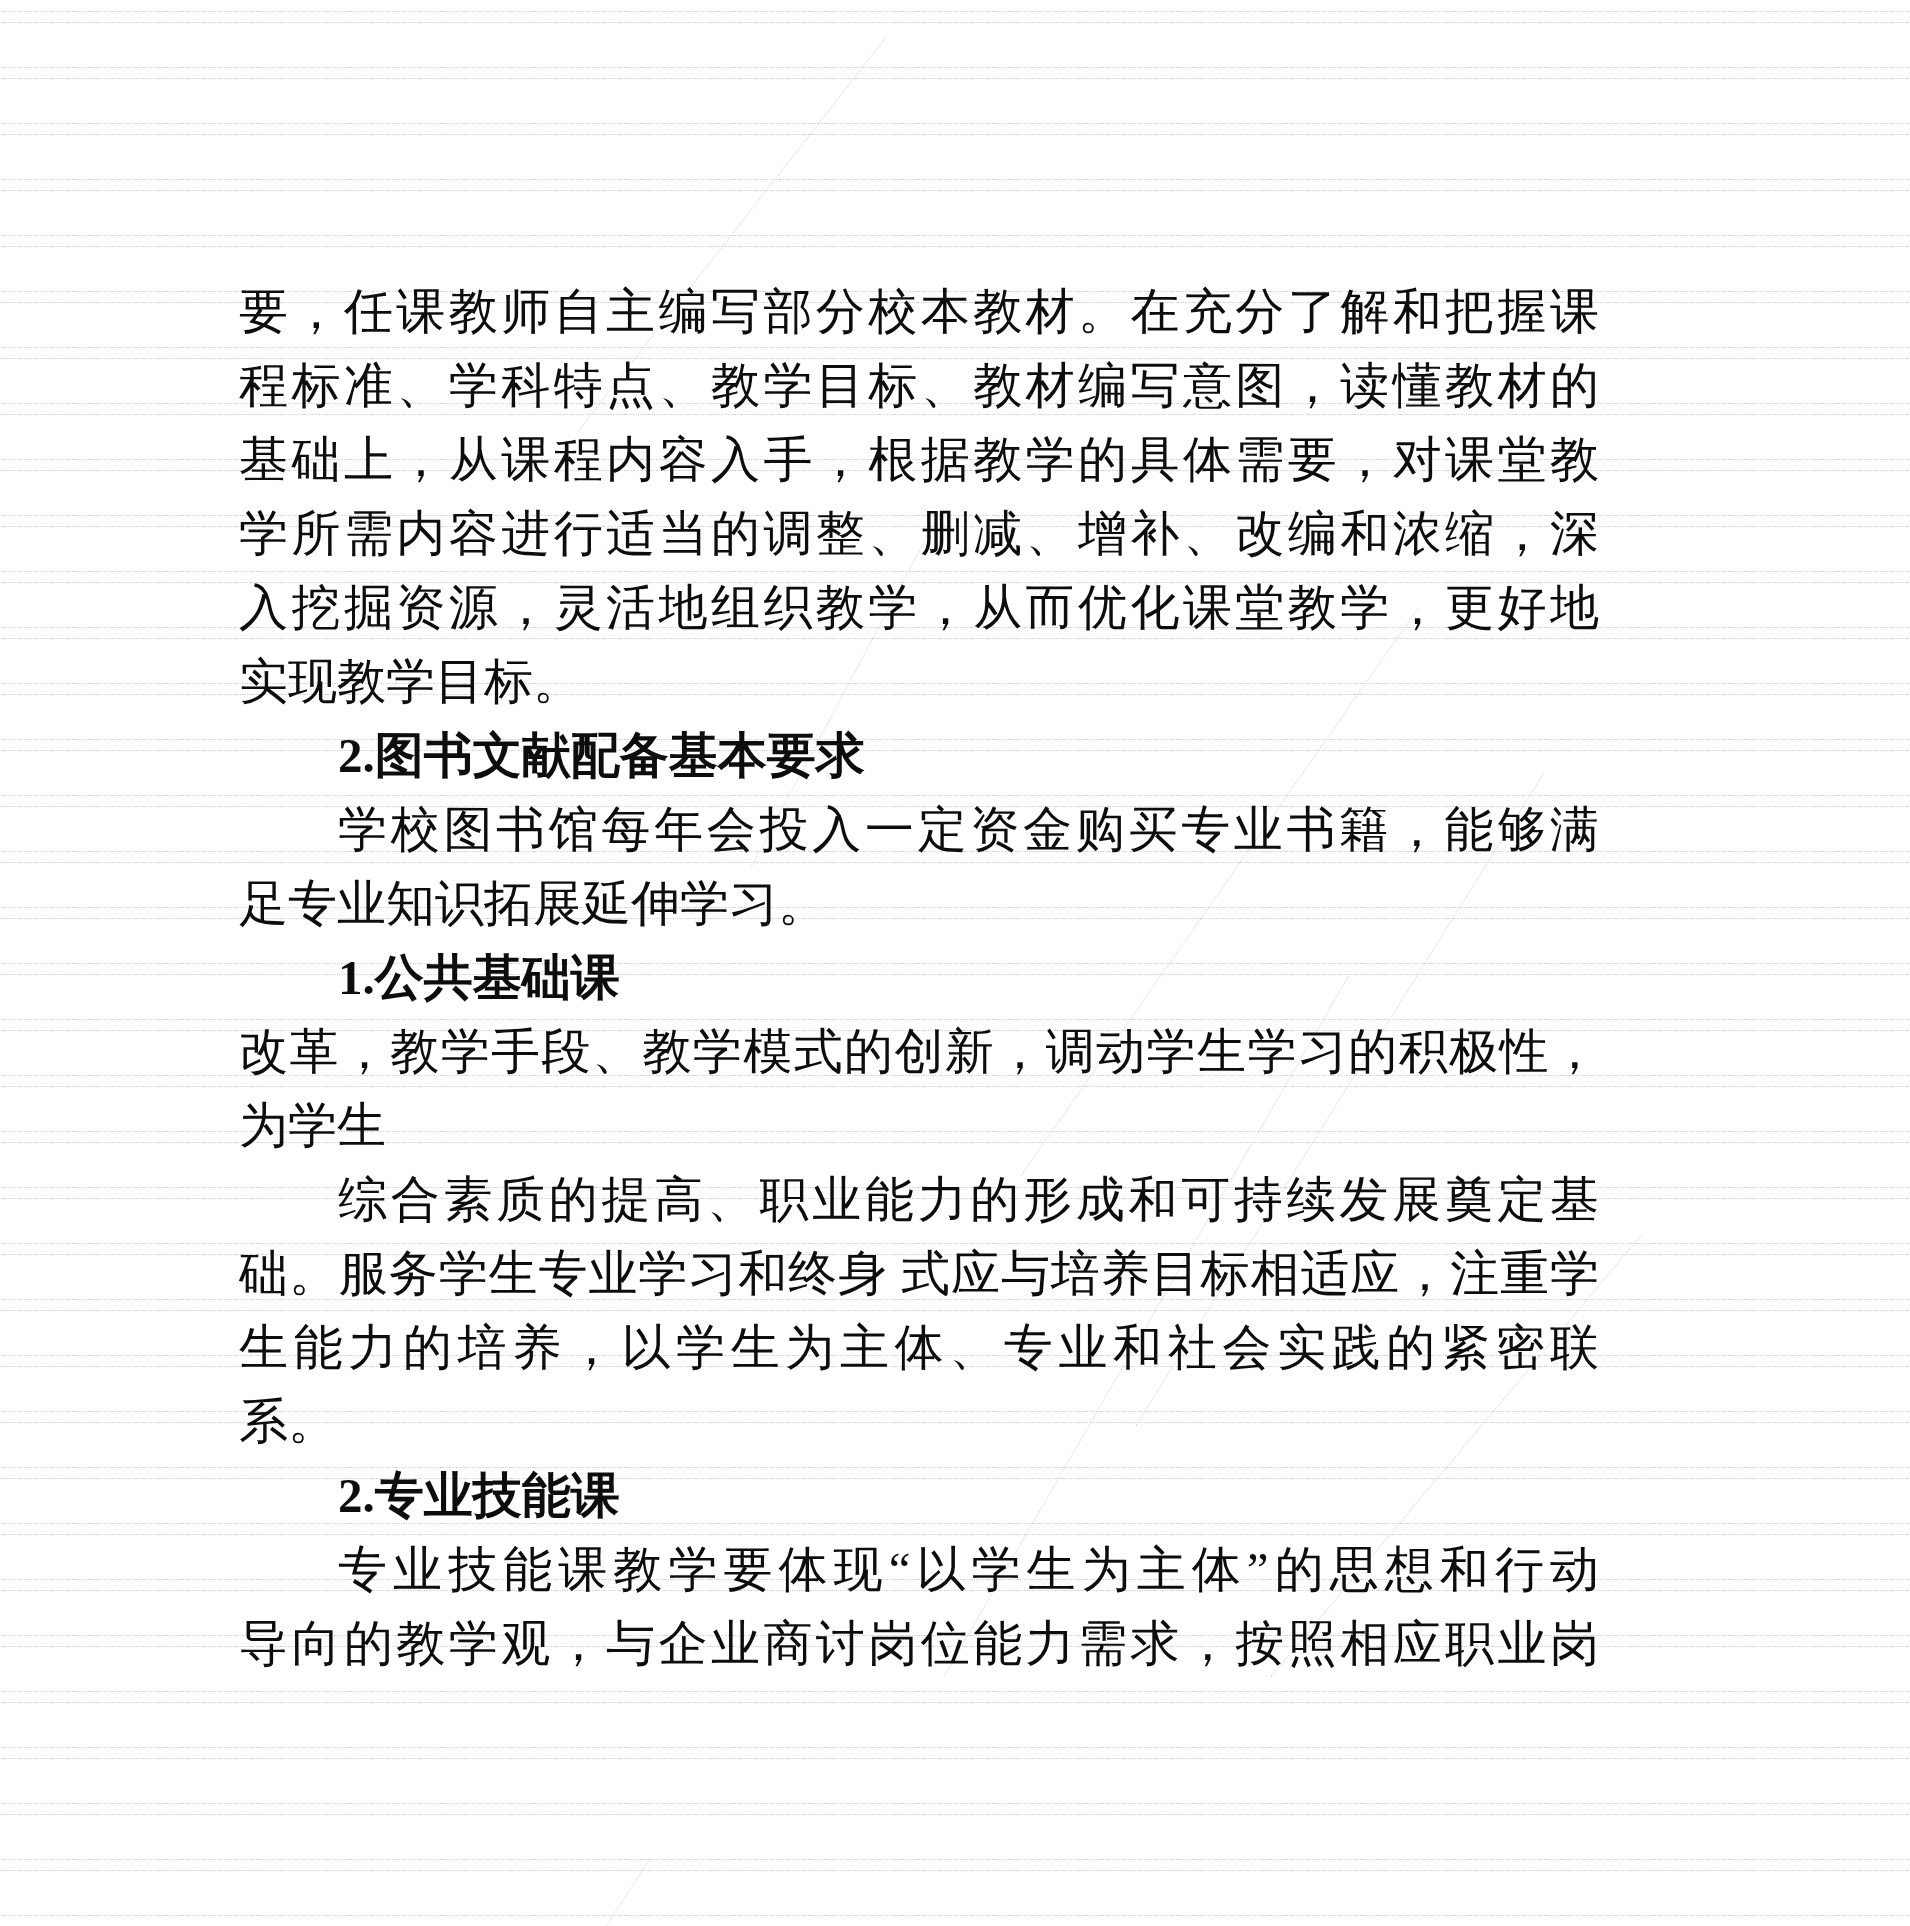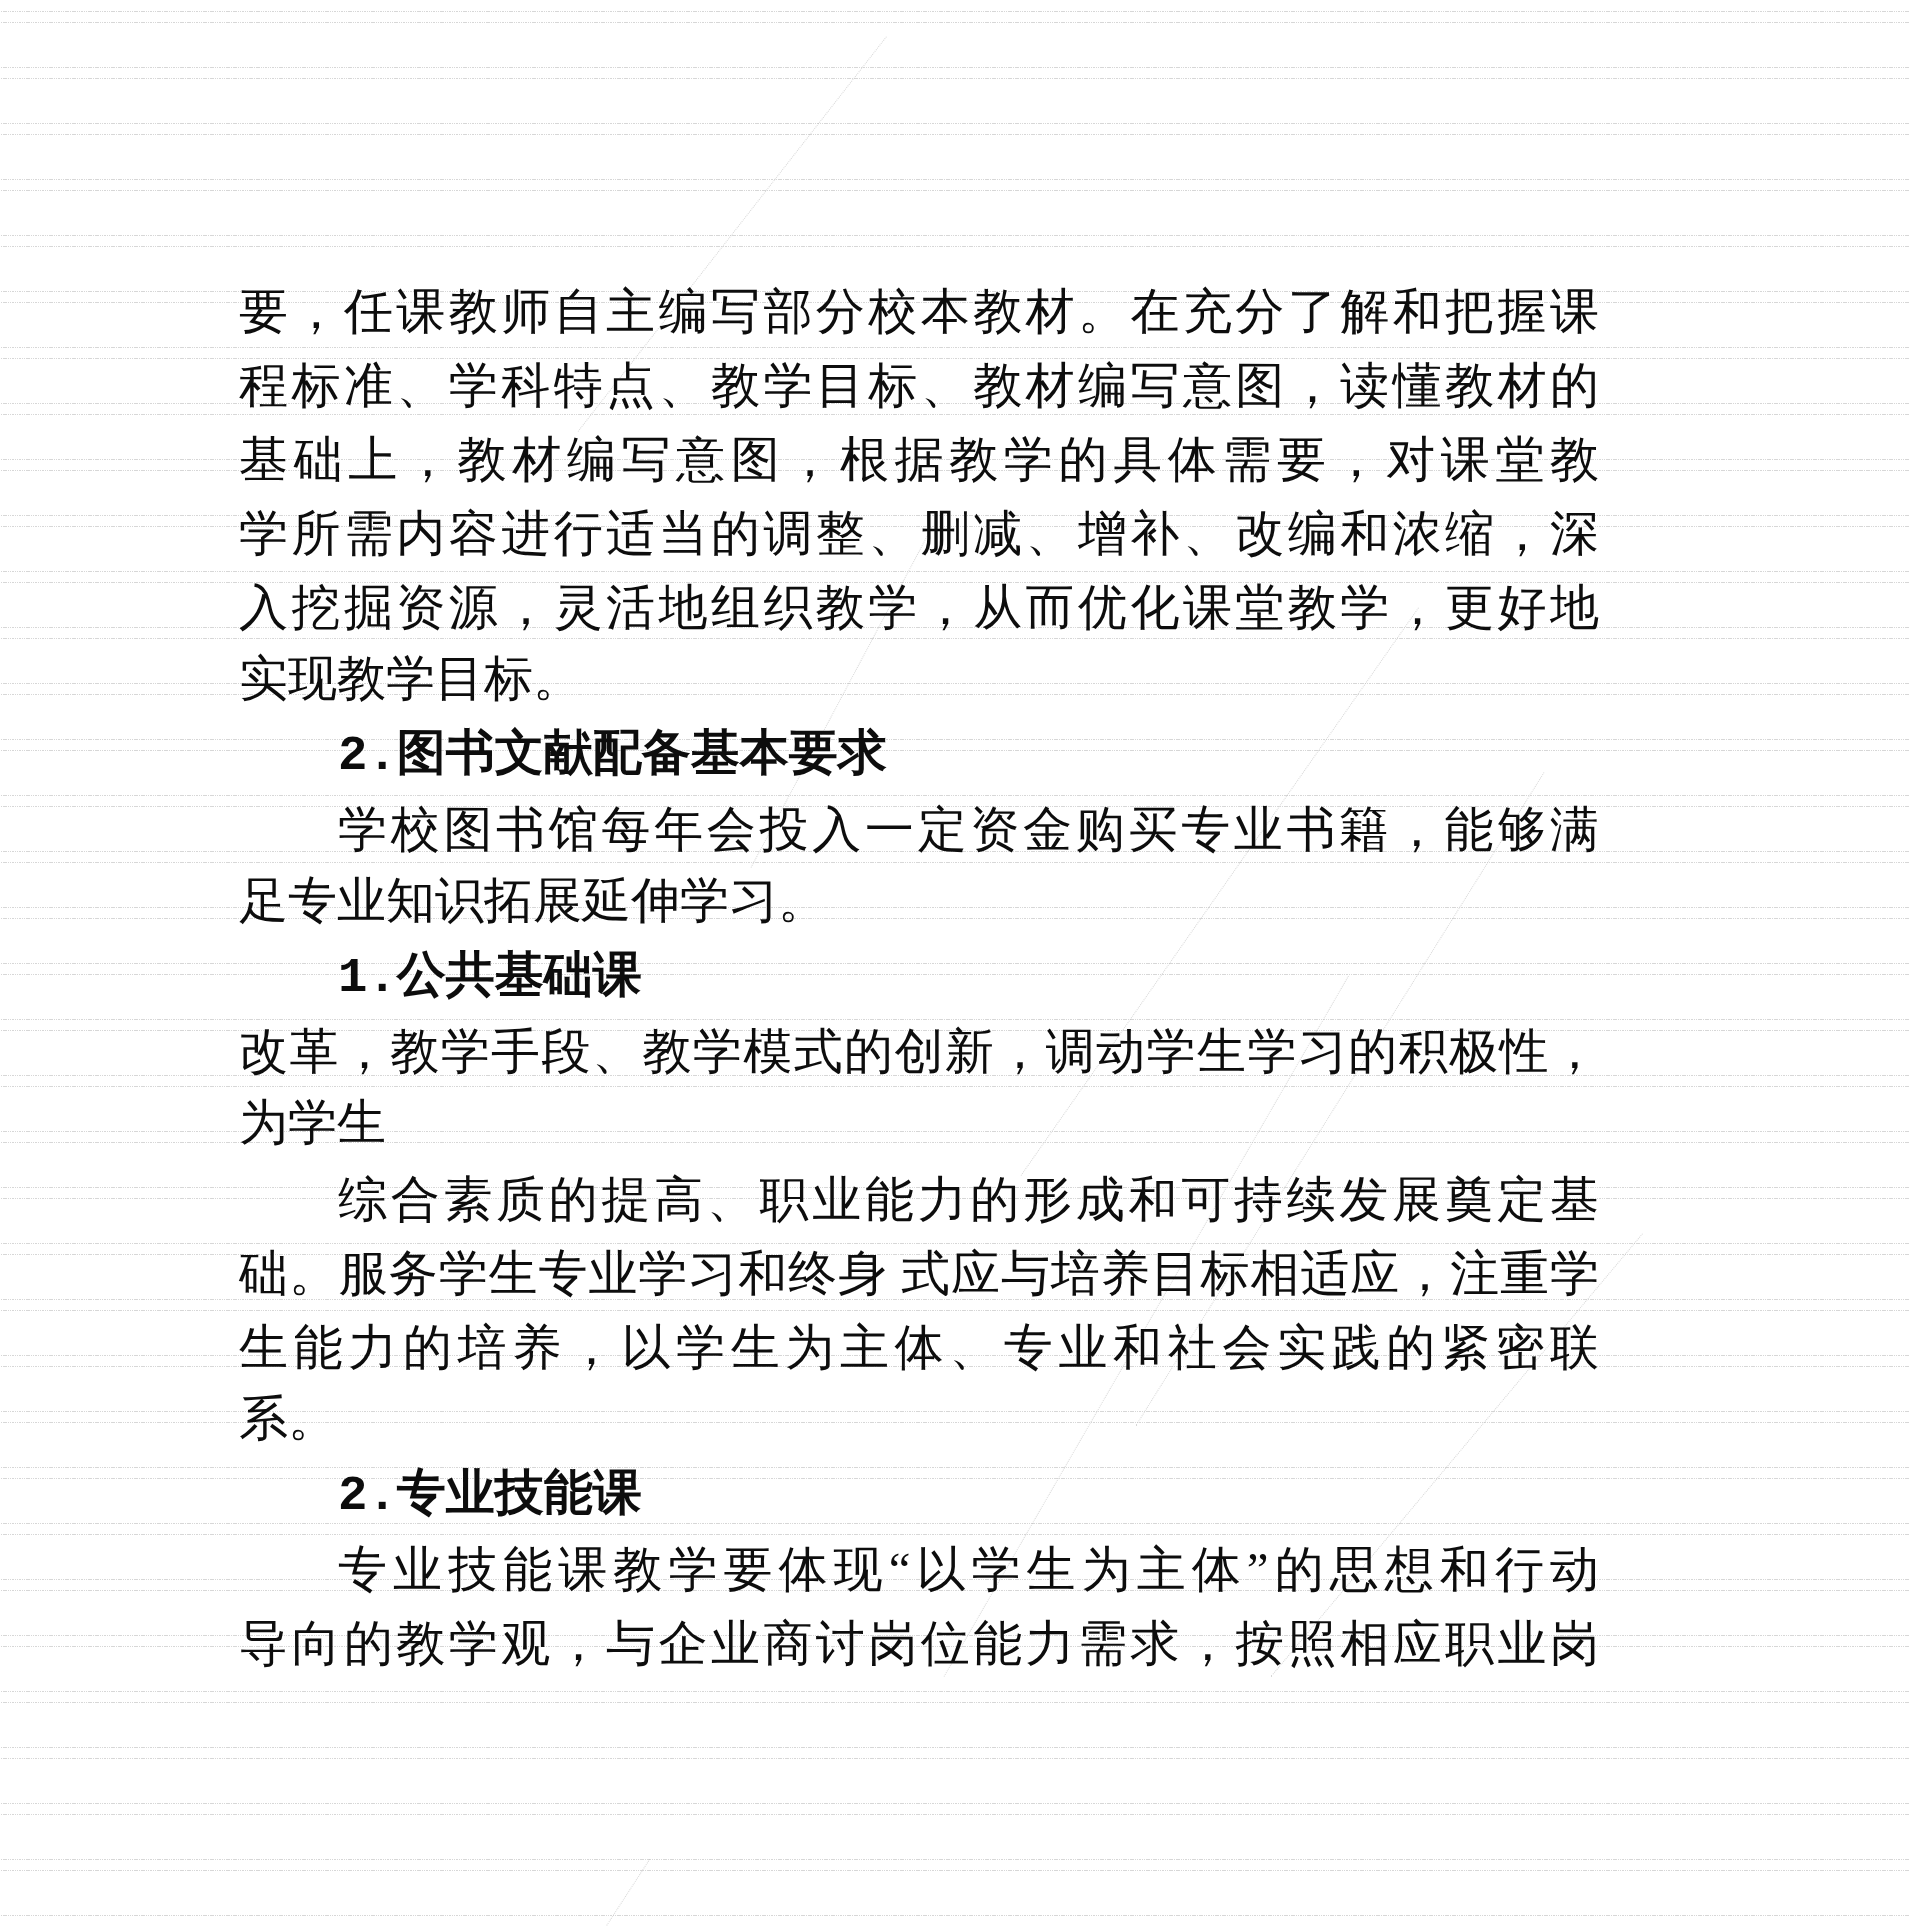--- a/index.html
+++ b/index.html
@@ -19,21 +19,21 @@
     left:239px;top:275px;
     width:1360px;
   }
   .ln{
     height:74px;
     line-height:74px;
     font-size:49px;
     white-space:normal;
   }
   .just{ text-align:justify; text-align-last:justify; }
-  .short{ text-align:center; text-align-last:left;font-family:Liberation Mono, monospace; }
+  .short{ text-align:center; text-align-last:left; }
   .indent{ text-indent:99px; }
   .bold{ font-weight:bold; }
   .art{
     position:absolute;
     border-top:1.2px dotted #b8b8b8;
     opacity:0.55;
     transform-origin:left center;
     pointer-events:none;
   }
   .a1{left:578px;top:431px;width:501px;transform:rotate(-52deg);}
@@ -54,21 +54,21 @@
   <div class="art a3"></div>
   <div class="art a4"></div>
   <div class="art a5"></div>
   <div class="art a6"></div>
 
   <div class="art a9"></div>
 
   <div class="textblock">
     <div class="ln just">要，任课教师自主编写部分校本教材。在充分了解和把握课</div>
     <div class="ln just">程标准、学科特点、教学目标、教材编写意图，读懂教材的</div>
-    <div class="ln just">基础上，教材编写意图，根据教学的具体需要，对课堂教</div>
+    <div class="ln just">基础上，从课程内容入手，根据教学的具体需要，对课堂教</div>
     <div class="ln just">学所需内容进行适当的调整、删减、增补、改编和浓缩，深</div>
     <div class="ln just">入挖掘资源，灵活地组织教学，从而优化课堂教学，更好地</div>
     <div class="ln short">实现教学目标。</div>
     <div class="ln short indent bold">2.图书文献配备基本要求</div>
     <div class="ln just indent">学校图书馆每年会投入一定资金购买专业书籍，能够满</div>
     <div class="ln short">足专业知识拓展延伸学习。</div>
     <div class="ln short indent bold">1.公共基础课</div>
     <div class="ln just">改革，教学手段、教学模式的创新，调动学生学习的积极性，</div>
     <div class="ln short">为学生</div>
     <div class="ln just indent">综合素质的提高、职业能力的形成和可持续发展奠定基</div>

